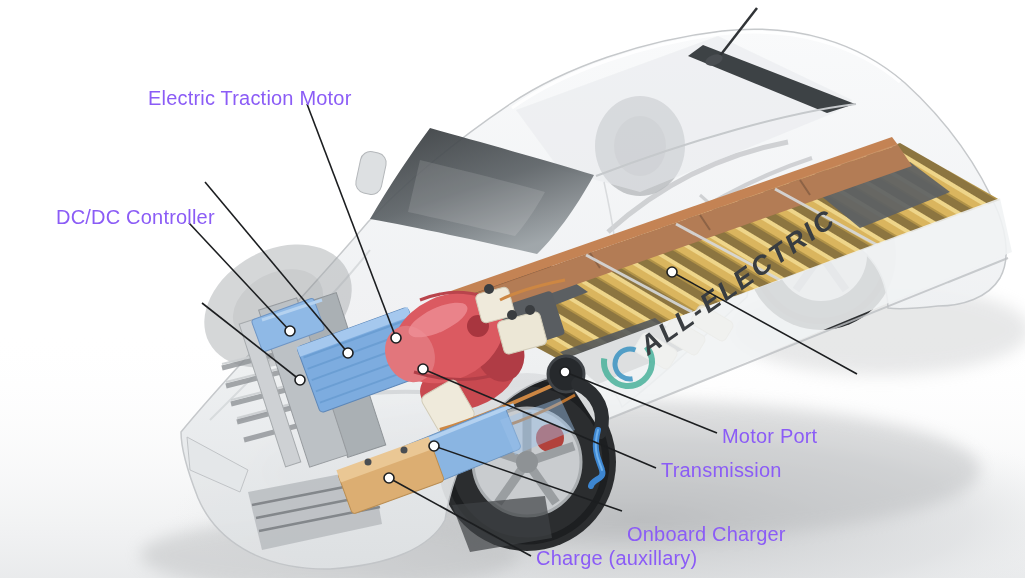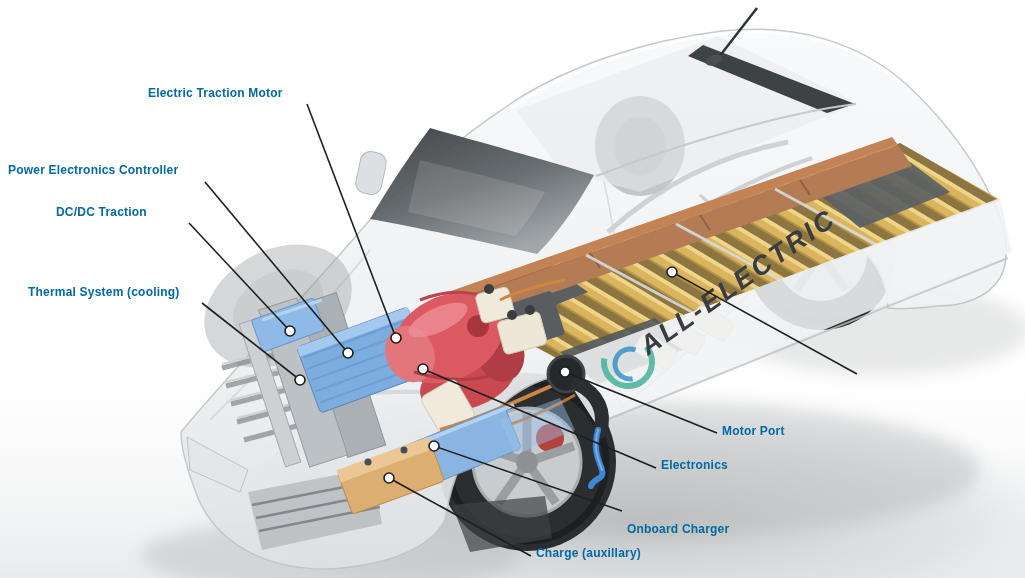--- a/index.html
+++ b/index.html
@@ -2,21 +2,21 @@
 <html><head>
 <meta charset="utf-8">
 <style>
   html,body{margin:0;padding:0;background:#ffffff;}
   .stage{
     position:relative;width:1025px;height:578px;overflow:hidden;
     background:#ffffff;font-family:"Liberation Sans",sans-serif;
   }
   .stage svg{position:absolute;left:0;top:0;}
   .callout-label{
-    position:absolute;font-size:12px;font-weight:700;color:#0369a1;
+    position:absolute;font-size:20px;font-weight:400;color:#8b5cf6;
     letter-spacing:.2px;white-space:nowrap;line-height:1.1;
   }
 </style>
 </head>
 <body>
 
 <div class="stage">
 
 <svg width="1025" height="578" viewBox="0 0 1025 578">
   <defs>
@@ -307,21 +307,19 @@
     <circle cx="300" cy="380" r="5"></circle>
     <circle cx="672" cy="272" r="5"></circle>
     <circle cx="565" cy="372" r="5"></circle>
     <circle cx="423" cy="369" r="5"></circle>
     <circle cx="434" cy="446" r="5"></circle>
     <circle cx="389" cy="478" r="5"></circle>
   </g>
 </svg>
 
 <div class="callout-label" style="left:148px;top:87px">Electric Traction Motor</div>
-<div class="callout-label" style="left:8px;top:164px">Power Electronics Controller</div>
-<div class="callout-label" style="left:56px;top:206px">DC/DC Traction</div>
-<div class="callout-label" style="left:28px;top:286px">Thermal System (cooling)</div>
+<div class="callout-label" style="left:56px;top:206px">DC/DC Controller</div>
 <div class="callout-label" style="left:722px;top:425px">Motor Port</div>
-<div class="callout-label" style="left:661px;top:459px">Electronics</div>
+<div class="callout-label" style="left:661px;top:459px">Transmission</div>
 <div class="callout-label" style="left:627px;top:523px">Onboard Charger</div>
 <div class="callout-label" style="left:536px;top:547px">Charge (auxillary)</div>
 
 </div>
 
 </body></html>

